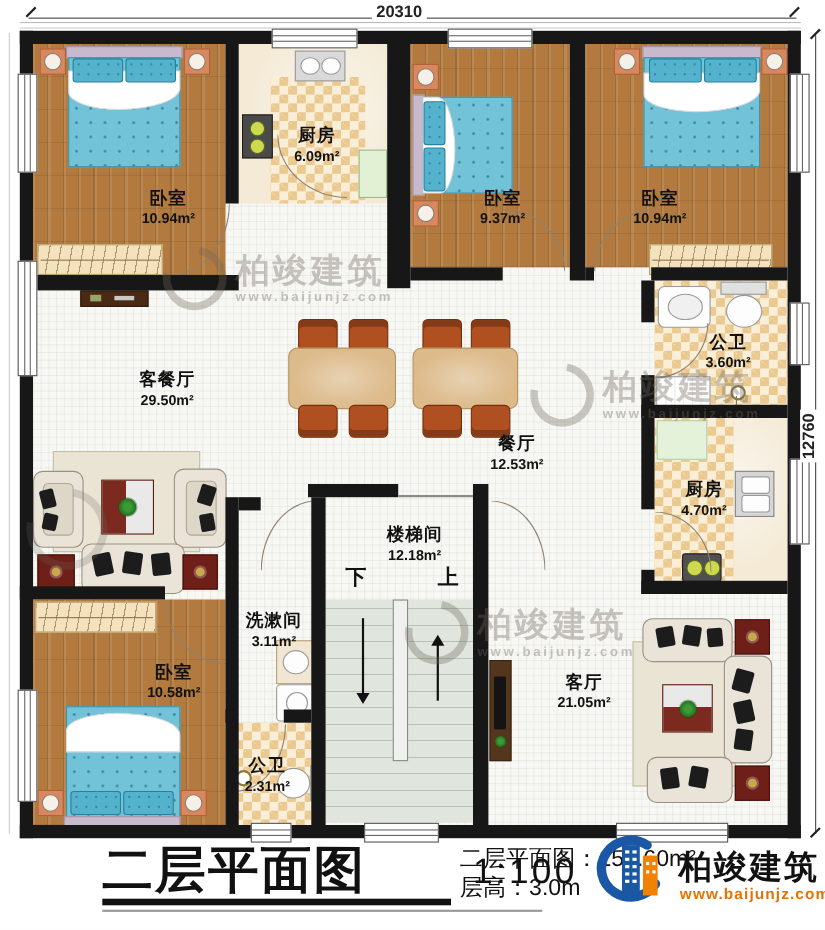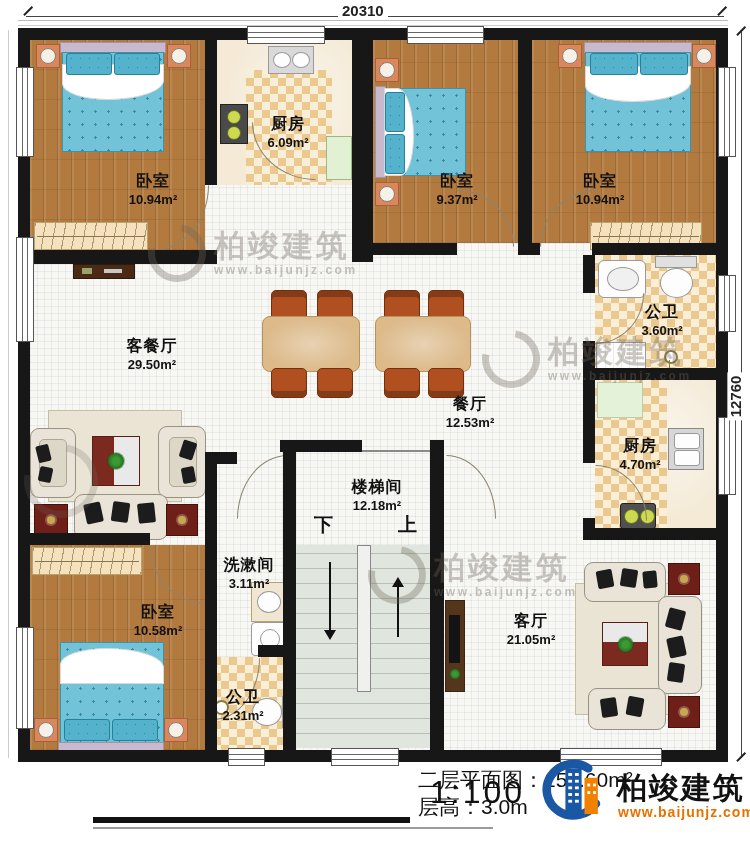--- a/index.html
+++ b/index.html
@@ -321,20 +321,21 @@
     <div class="wm-ring"></div>
     <div class="wm-txt">
         <span class="wm-name">柏竣建筑</span>
         <span class="wm-url">www.baijunjz.com</span>
       </div>
   </div>
   <div class="wm" style="left:24px;top:444px;opacity:.28;">
     <div class="wm-ring" style="width:60px;height:60px;"></div>
   </div>
 
+  <div class="tb" id="bigtitle" style="left:93px;top:760px;">二层平面图</div>
   <i style="left:93px;top:817px;width:317px;height:6px;background:#111;z-index:50;"></i>
   <i style="left:93px;top:827px;width:400px;height:2px;background:#9a9a9a;z-index:50;"></i>
   <div class="tb" id="scale" style="left:430px;top:774px;">1:100</div>
   <div class="tb tb-row" style="left:418px;top:766px;">
     <span>二层平面图：</span><span>159.60m²</span>
   </div>
   <div class="tb tb-row" style="left:418px;top:793px;">
     <span>层高：</span><span>3.0m</span>
   </div>
 

